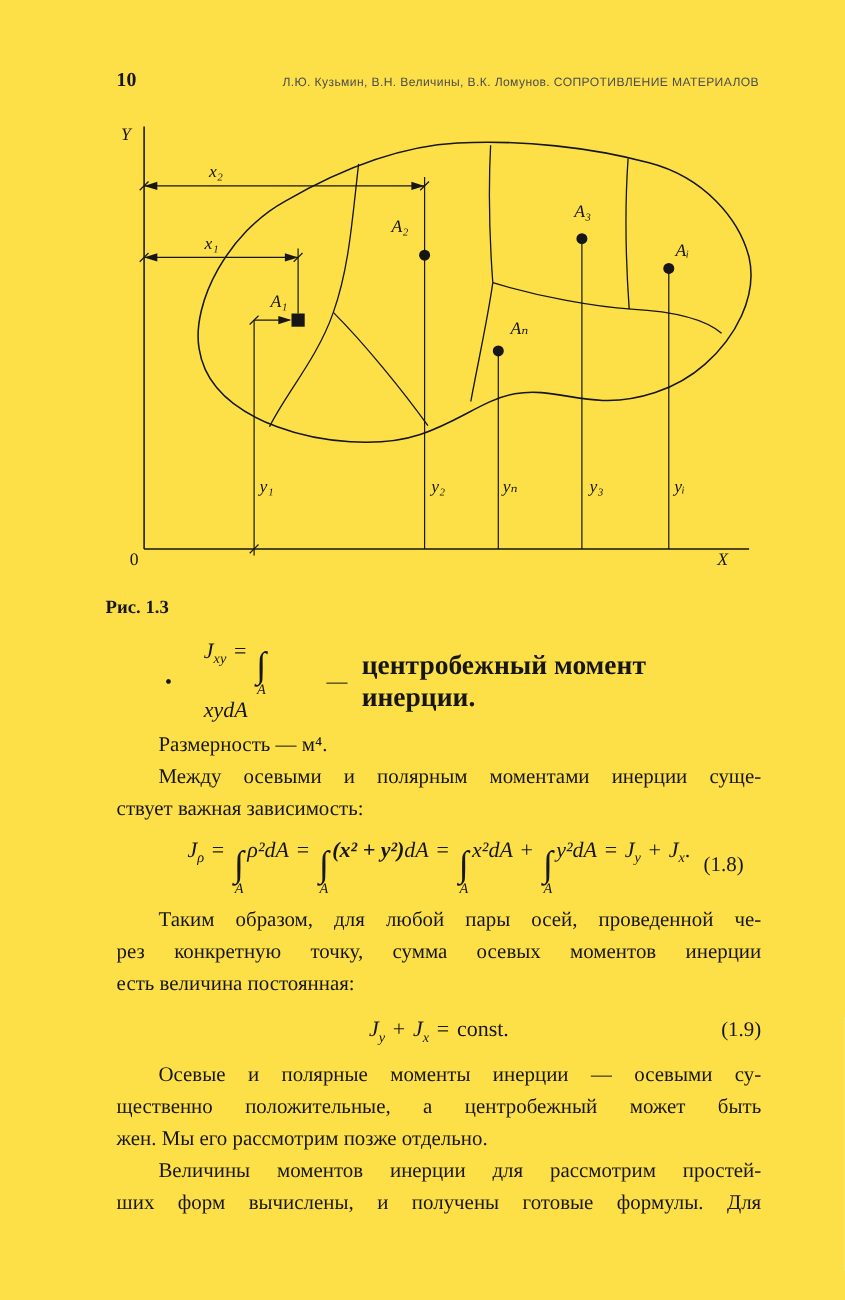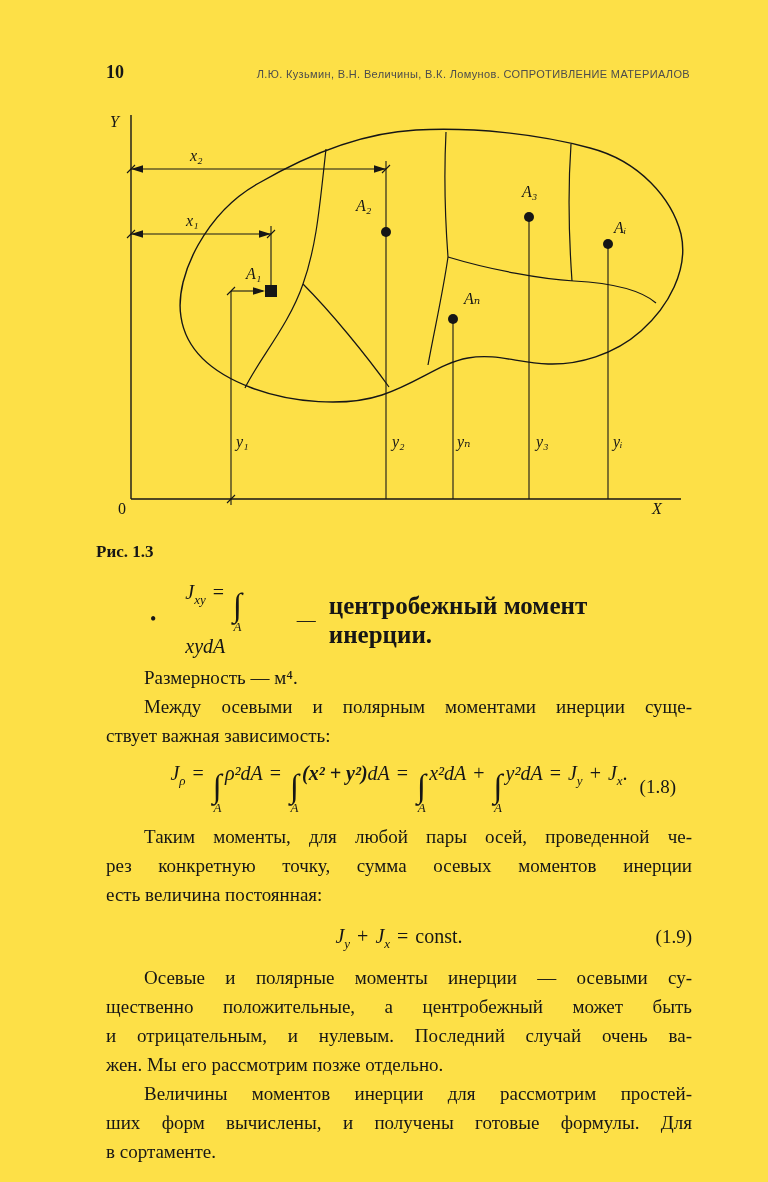--- a/index.html
+++ b/index.html
@@ -158,37 +158,35 @@
             <span class="int-sign">∫</span>
             <span class="int-lim">A</span>
           </span><i>x²dA</i><span class="rel">+</span><span class="intwrap">
             <span class="int-sign">∫</span>
             <span class="int-lim">A</span>
           </span><i>y²dA</i><span class="rel">=</span><i>J</i><sub>y</sub><span class="rel">+</span><i>J</i><sub>x</sub><span>.</span></span>
       <span class="eq-number">(1.8)</span>
     </div>
 
     <div class="para">
-      <div class="ln ind">Таким моменты, для любой пары осей, проведенной че-</div>
+      <div class="ln ind">Таким образом, для любой пары осей, проведенной че-</div>
       <div class="ln">рез конкретную точку, сумма осевых моментов инерции</div>
       <div class="ln last">есть величина постоянная:</div>
     </div>
 
     <div class="equation small math">
       <span><i>J</i><sub>y</sub><span class="rel">+</span><i>J</i><sub>x</sub><span class="rel">=</span><span>const.</span></span>
       <span class="eq-number">(1.9)</span>
     </div>
 
     <div class="para">
       <div class="ln ind">Осевые и полярные моменты инерции — осевыми су-</div>
       <div class="ln">щественно положительные, а центробежный может быть</div>
-      <div class="ln">и отрицательным, и нулевым. Последний случай очень ва-</div>
       <div class="ln last">жен. Мы его рассмотрим позже отдельно.</div>
     </div>
 
     <div class="para">
       <div class="ln ind">Величины моментов инерции для рассмотрим простей-</div>
       <div class="ln">ших форм вычислены, и получены готовые формулы. Для</div>
-      <div class="ln last">в сортаменте.</div>
     </div>
 
   </div>
 </div>
 
 </body></html>

